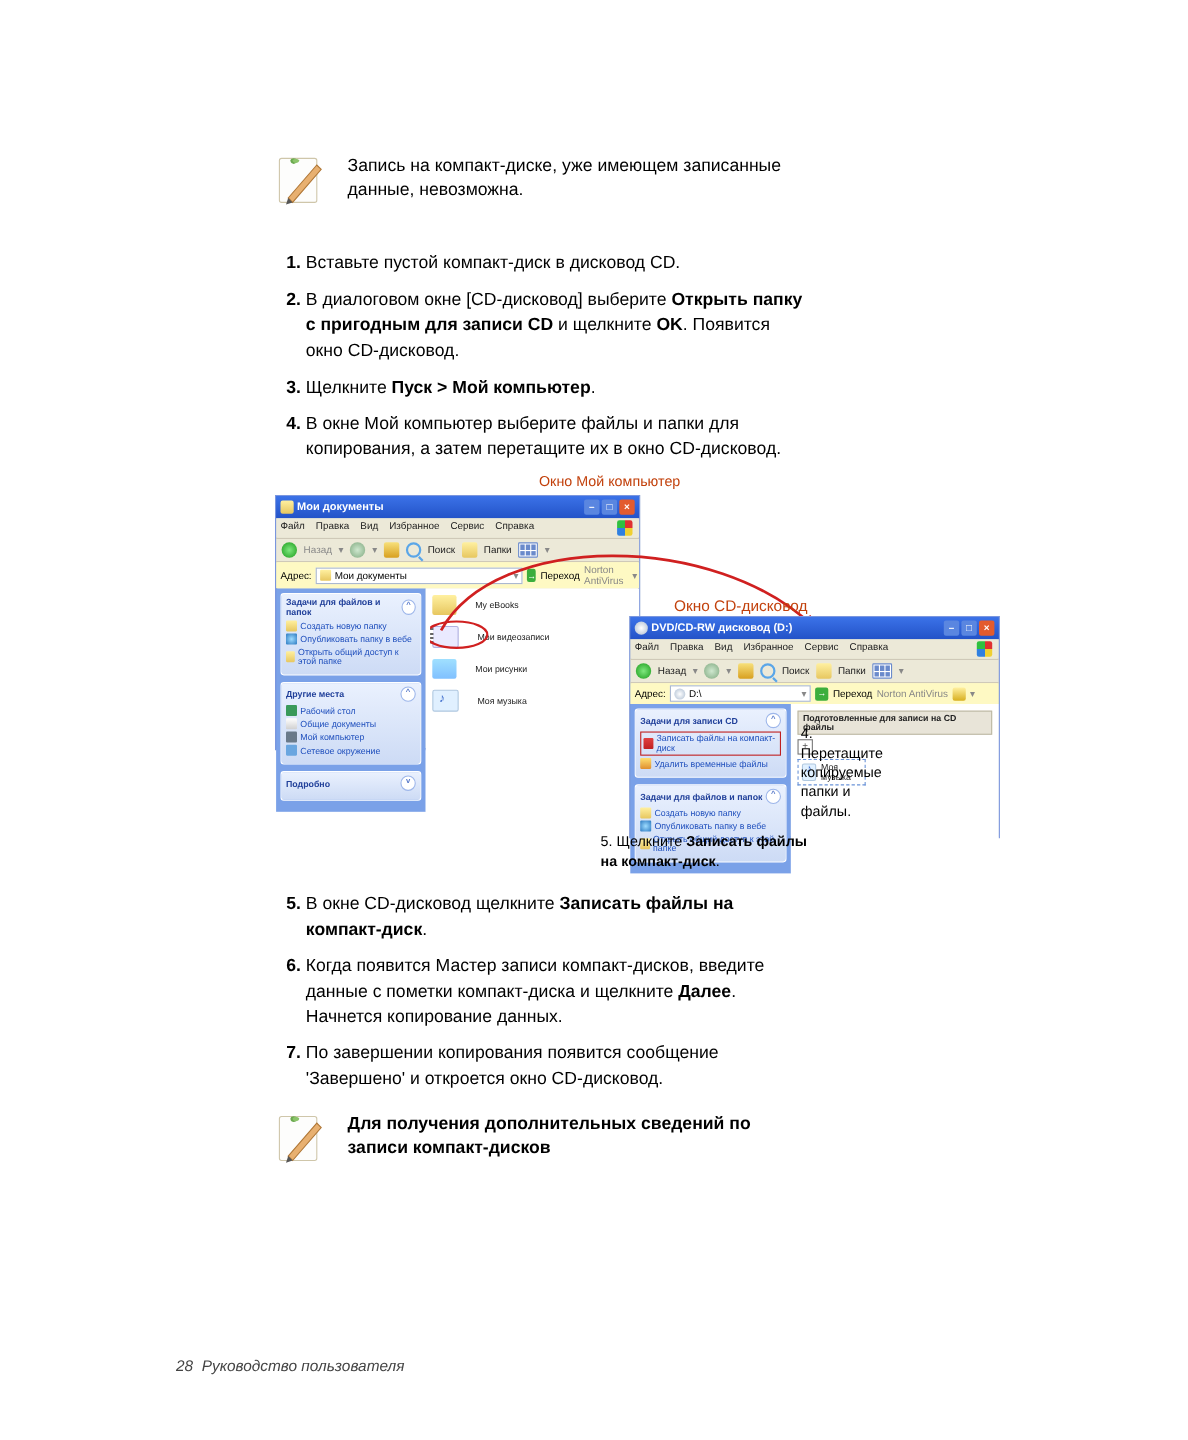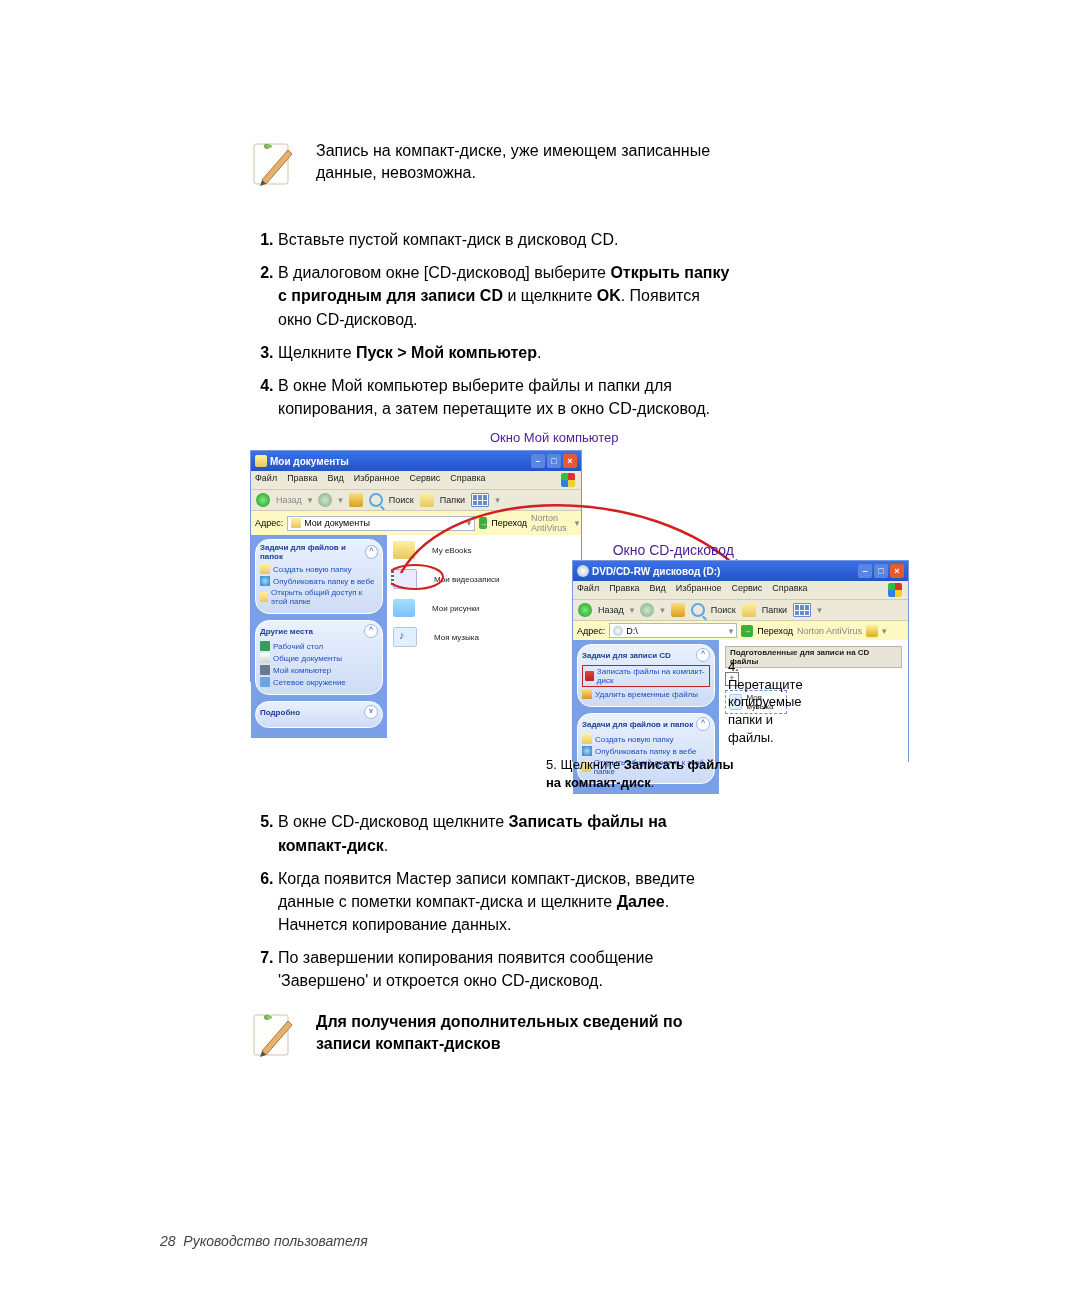--- a/index.html
+++ b/index.html
@@ -44,21 +44,21 @@
 
   .figure-wrap {
     position: relative;
     margin: 8px 0 20px 0;
     height: 360px;
   }
 
   .fig-caption {
     position: absolute;
     font-size: 13px;
-    color: #4c1d95;
+    color: #c2410c;
   }
   .caption-top { top: 0; left: 240px; }
   .caption-cd  { top: 112px; right: 0; font-size: 14px; }
 
   .xp-window {
     position: absolute;
     background: #ece9d8;
     border: 1px solid #7a96df;
     box-shadow: 0 0 0 1px #4d6fcb inset;
   }
@@ -101,21 +101,21 @@
 
   .xp-addr { background:#fef9c3; font-size:9px; padding:2px 4px; display:flex; align-items:center; gap:4px;}
   .addr-input { flex:0 0 180px; background:#fff; border:1px solid #aab8d0; height:13px; font-size:9px; padding:0 3px; display:flex;align-items:center; gap:3px;}
   .addr-input.small { flex:0 0 120px; }
   .go-arrow{ width:12px;height:12px;background:#3cae3c;border-radius:2px;display:inline-flex;align-items:center;justify-content:center;color:#fff;font-size:8px;}
   .av-ico{ width:12px;height:12px;background:linear-gradient(#fff0a0,#d8b020);border-radius:2px;}
 
   .xp-body { display:flex; }
   .xp-side { width:128px; background:#7aa1e8; padding:4px; font-size:8px; color:#0a2a70; }
   .xp-side.w2 { width:138px; }
-  .side-panel{ background:linear-gradient(#eaf1fe,#cddbf5); border:1px solid #fff; border-radius:14px; margin-bottom:6px; padding:3px 4px 5px 4px;}
+  .side-panel{ background:linear-gradient(#eaf1fe,#cddbf5); border:1px solid #fff; border-radius:3px; margin-bottom:6px; padding:3px 4px 5px 4px;}
   .sp-head{ font-weight:bold; color:#21409a; display:flex; justify-content:space-between; align-items:center; margin-bottom:3px;}
   .sp-chev{ width:12px;height:12px;border:1px solid #9db6ea;border-radius:50%;background:#fff;font-size:7px;line-height:10px;text-align:center;color:#5577c8;}
   .sp-item{ color:#1f4fbd; margin:2px 0; display:flex; align-items:center; gap:3px;}
   .sp-item .mi{ width:10px;height:10px;border-radius:1px;}
   .mi-fold{background:linear-gradient(#fff0a0,#e7c760);}
   .mi-world{background:radial-gradient(circle,#9edcff,#2a78c0);border-radius:50%;}
   .mi-share{background:linear-gradient(#fff0a0,#e7c760);}
   .mi-desk{background:#3a9a5a;}
   .mi-docs{background:linear-gradient(#fff,#d0d0d0);}
   .mi-pc{background:#6a7a8a;}

